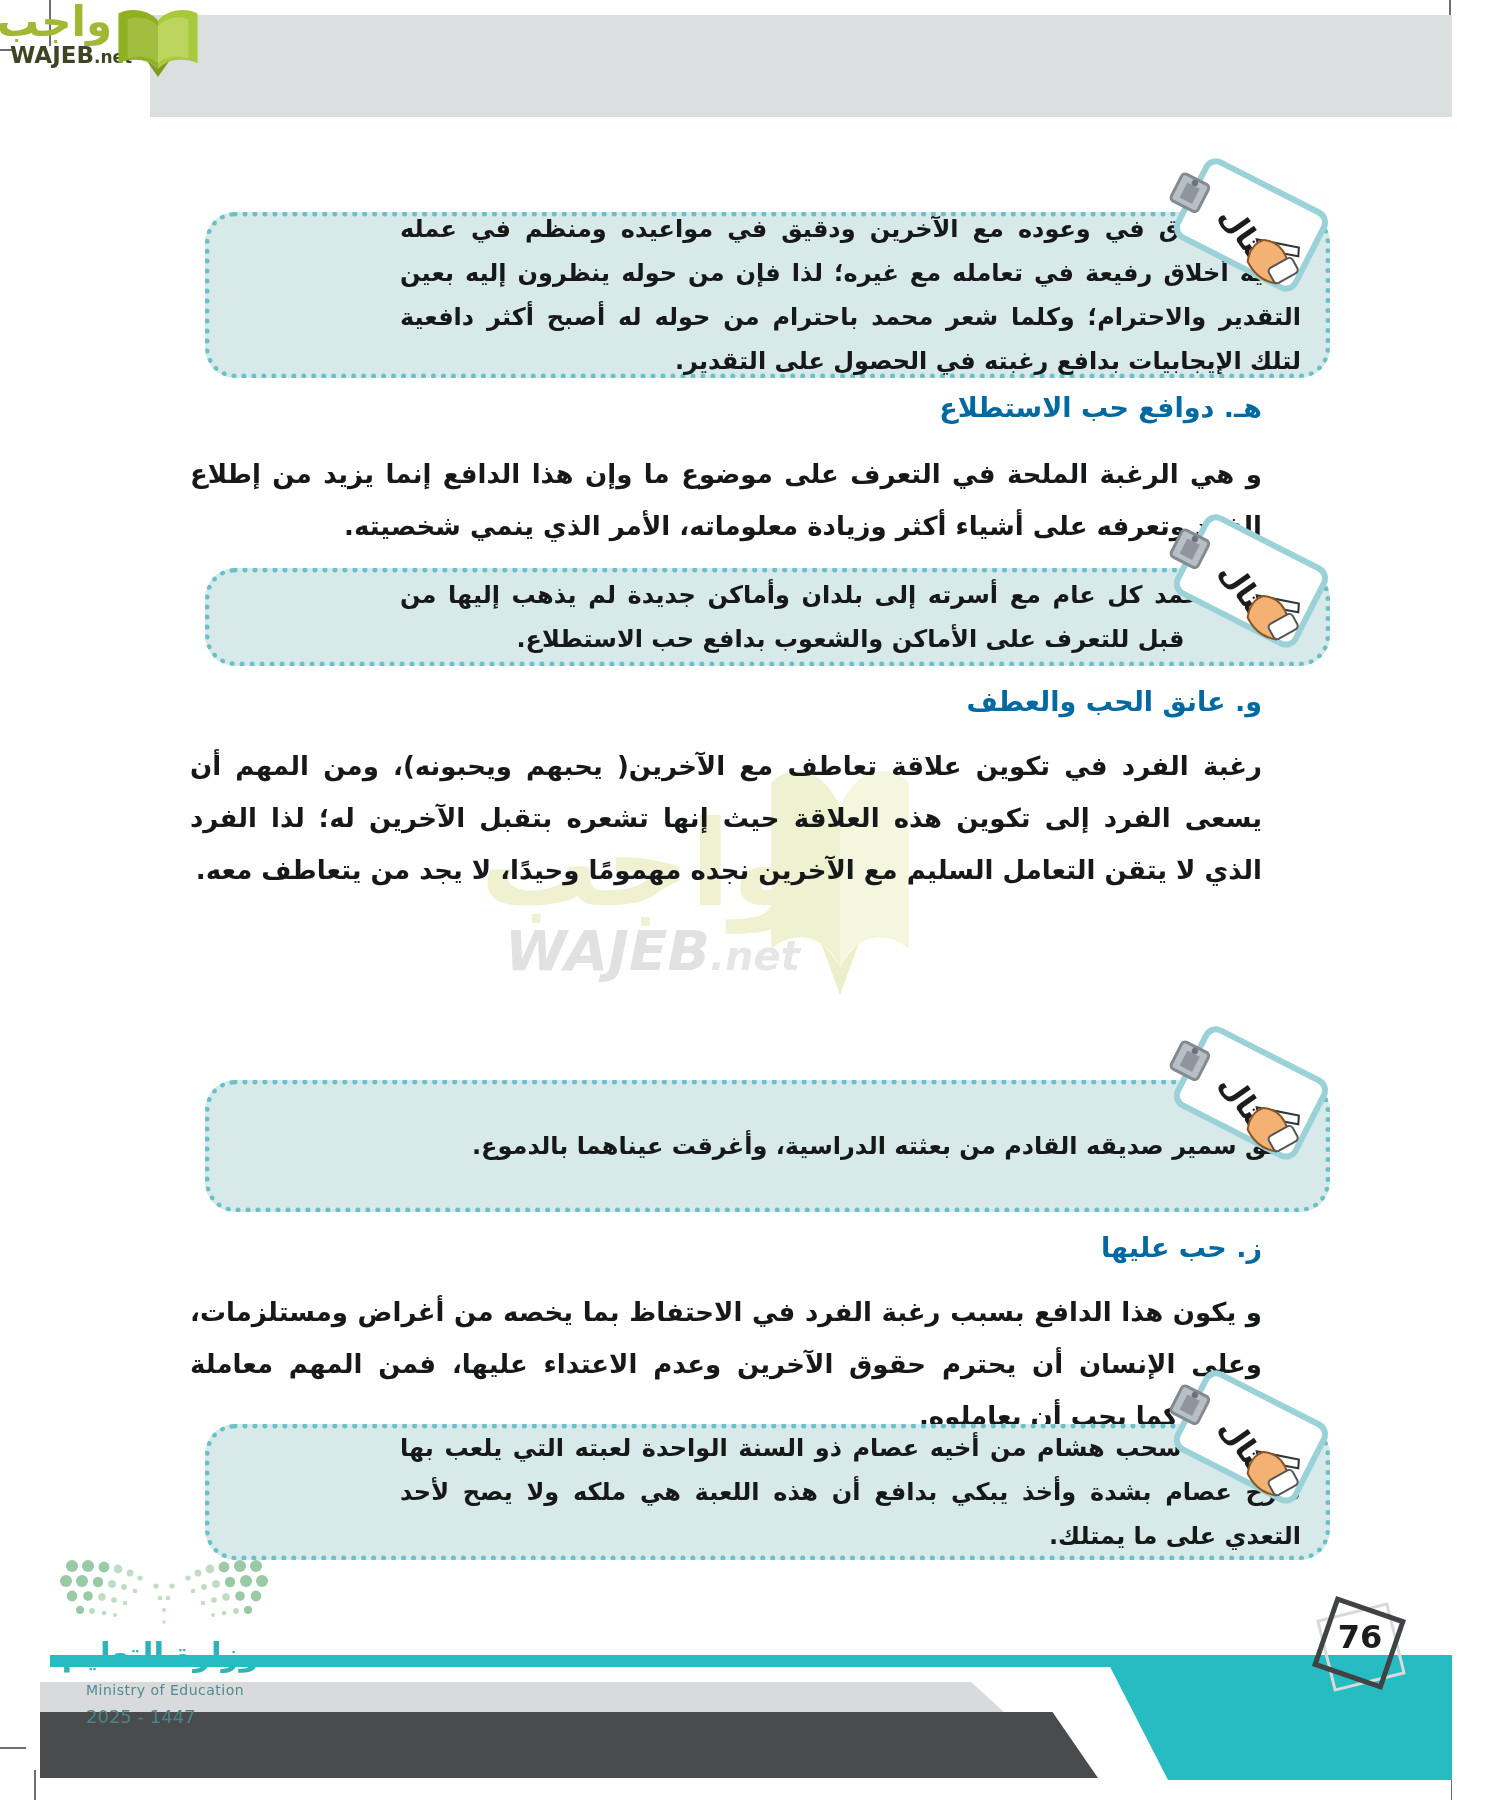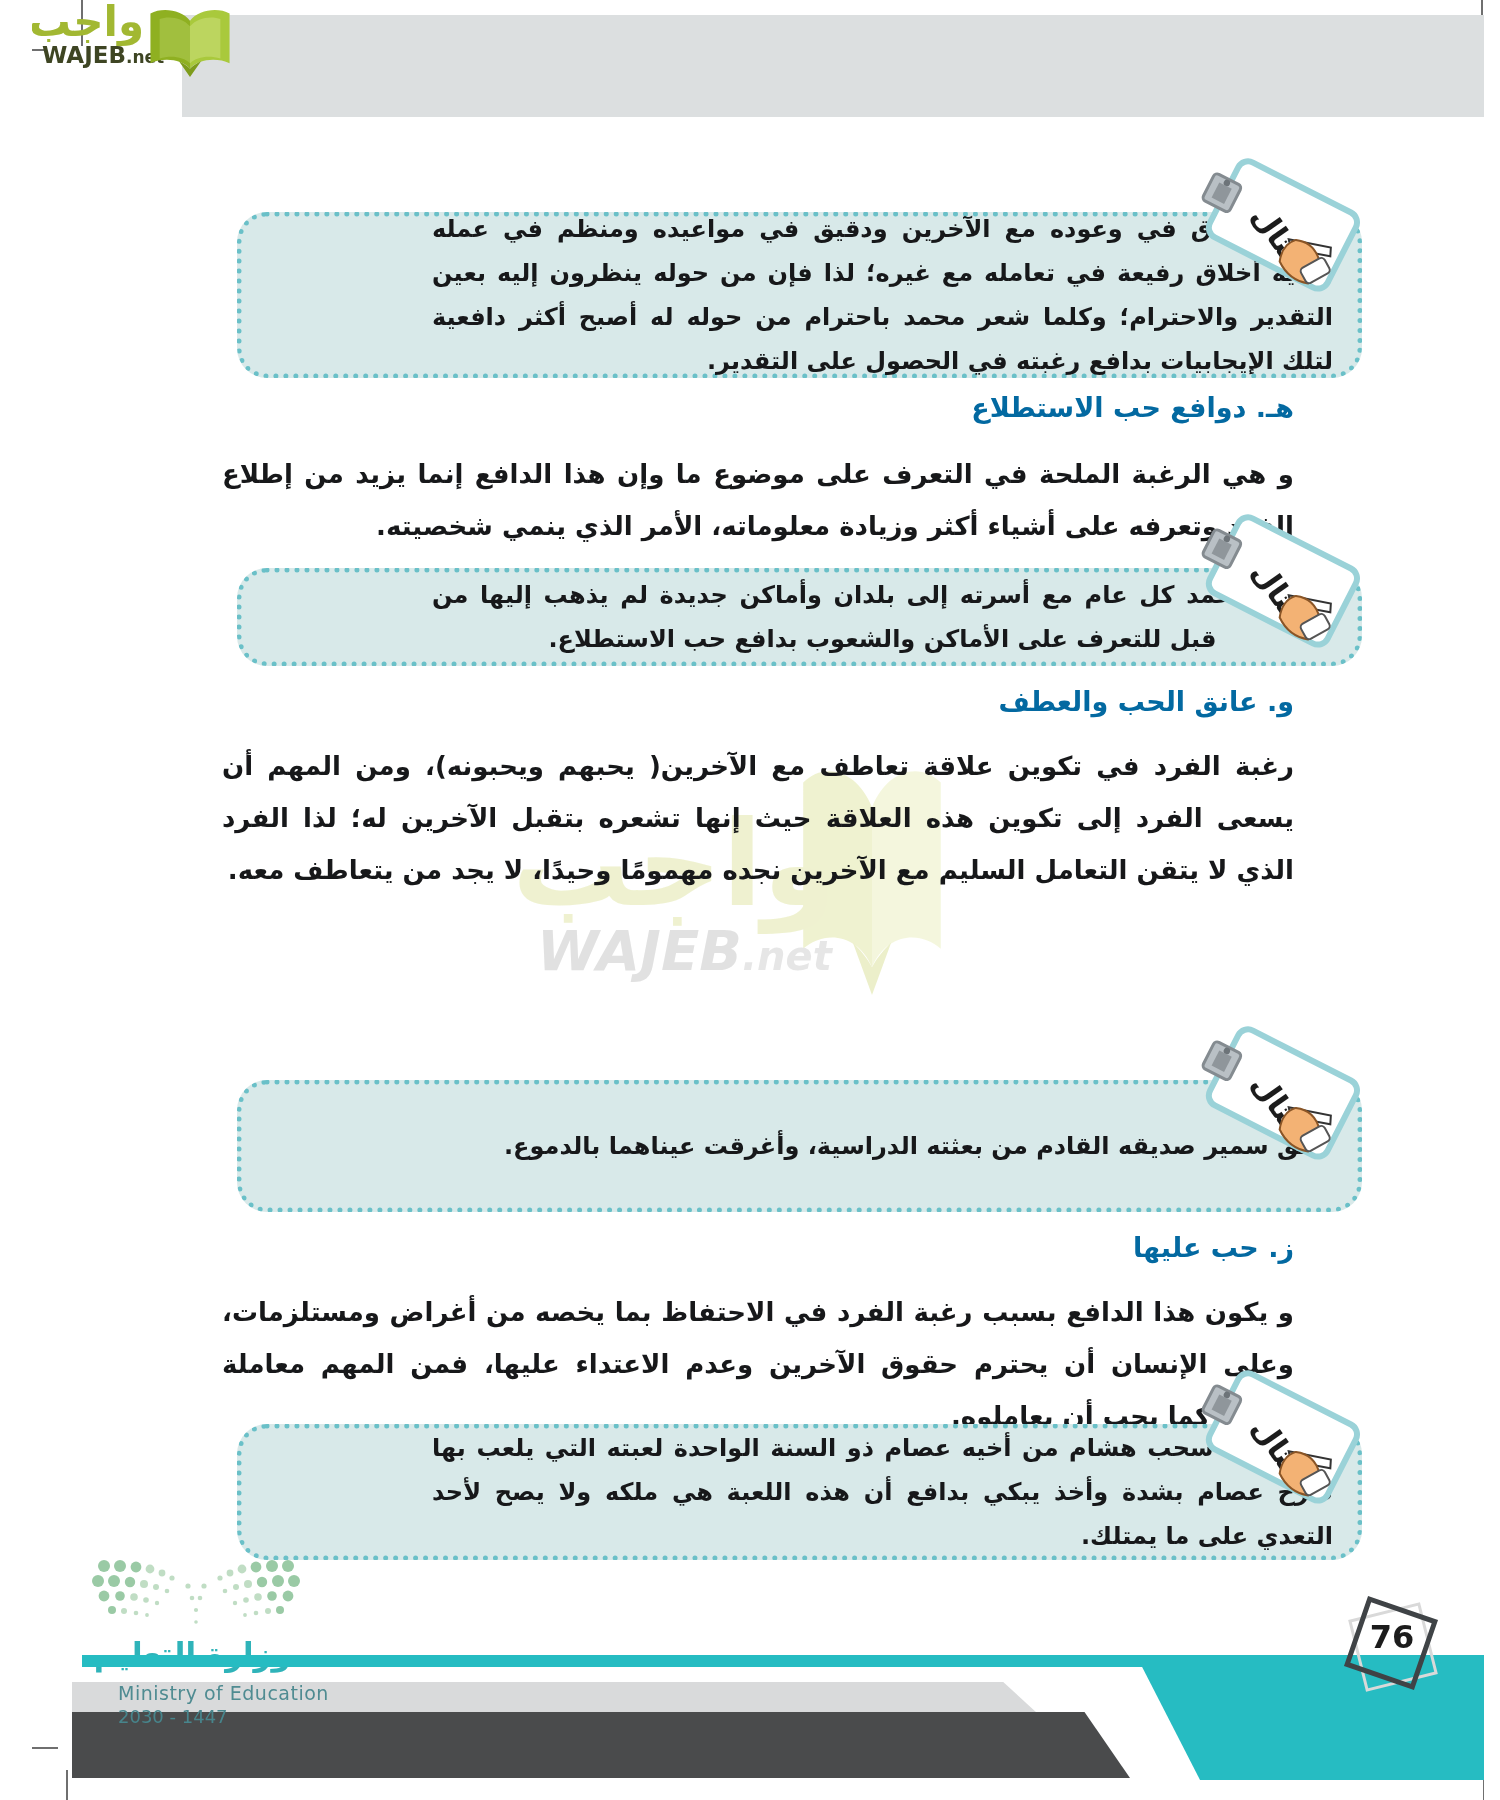--- a/index.html
+++ b/index.html
@@ -1,17 +1,17 @@
 <!DOCTYPE html>
 <html lang="ar"><head>
 <meta charset="utf-8">
 <style>
   html,body{margin:0;padding:0;background:#fff;}
   #page{position:relative;width:1452px;height:1800px;background:#ffffff;overflow:hidden;
-        font-family:"DejaVu Sans",sans-serif;margin-left:32px;}
+        font-family:"DejaVu Sans",sans-serif;}
 
   
   .mark{position:absolute;background:#6f6f6f;}
 
   
   .header-band{position:absolute;left:150px;top:15px;width:1332px;height:102px;background:#dcdfe0;}
   .brand{position:absolute;left:10px;top:6px;width:190px;height:70px;}
   .brand-ar{position:absolute;left:2px;top:-6px;width:100px;text-align:center;
             font-size:42px;font-weight:bold;color:#a2b832;direction:rtl;line-height:44px;}
   .brand-latin{position:absolute;left:0px;top:36px;width:104px;text-align:center;
@@ -46,21 +46,21 @@
   .moe-dots{position:absolute;left:58px;top:1556px;}
   .moe-ar{position:absolute;left:62px;top:1636px;width:210px;font-size:31px;font-weight:bold;
           color:#2fb3b9;direction:rtl;text-align:left;z-index:1;letter-spacing:1px;}
   .teal-bar{position:absolute;left:50px;top:1655px;width:1437px;height:12px;background:#26bcc2;z-index:2;}
   .gray-para{position:absolute;left:40px;top:1682px;width:965px;height:31px;background:#d9dadb;
              clip-path:polygon(0 0,96.5% 0,100% 100%,0 100%);z-index:1;}
   .dark-para{position:absolute;left:40px;top:1712px;width:1058px;height:66px;background:#4a4b4c;
              clip-path:polygon(0 0,95.7% 0,100% 100%,0 100%);z-index:2;}
   .teal-para{position:absolute;left:1105px;top:1657px;width:382px;height:123px;background:#26bcc2;
              clip-path:polygon(0 0,100% 0,100% 100%,16.5% 100%);z-index:2;}
-  .moe-en{position:absolute;left:86px;top:1682px;font-size:19px;color:#4f8b91;z-index:3;
+  .moe-en{position:absolute;left:86px;top:1682px;font-size:14px;color:#4f8b91;z-index:3;
           font-weight:500;letter-spacing:.5px;}
   .moe-year{position:absolute;left:86px;top:1706px;font-size:18px;color:#47858c;z-index:3;}
 
   .page-badge{position:absolute;left:1298px;top:1592px;width:140px;height:130px;z-index:4;}
   .sq{position:absolute;width:74px;height:74px;box-sizing:border-box;}
   .sq-back{left:26px;top:18px;border:3px solid #d9d9d9;transform:rotate(-14deg);}
   .sq-front{left:24px;top:14px;border:5px solid #3f4346;transform:rotate(19deg);}
   .page-num{position:absolute;left:30px;top:26px;width:64px;text-align:center;
             font-size:32px;font-weight:bold;color:#1c1c1c;direction:ltr;}
 </style>
@@ -235,21 +235,21 @@
       <circle cx="106" cy="54" r="2.1"></circle>
         <circle cx="106" cy="66" r="1.8"></circle>
     </g>
   </svg>
   <div class="moe-ar">وزارة التعليم</div>
   <div class="teal-bar"></div>
   <div class="gray-para"></div>
   <div class="dark-para"></div>
   <div class="teal-para"></div>
   <div class="moe-en">Ministry of Education</div>
-  <div class="moe-year">2030 - 1447</div>
+  <div class="moe-year">2025 - 1447</div>
 
   <div class="page-badge">
     <div class="sq sq-back"></div>
     <div class="sq sq-front"></div>
     <div class="page-num">76</div>
   </div>
 
 </div>
 
 </body></html>

